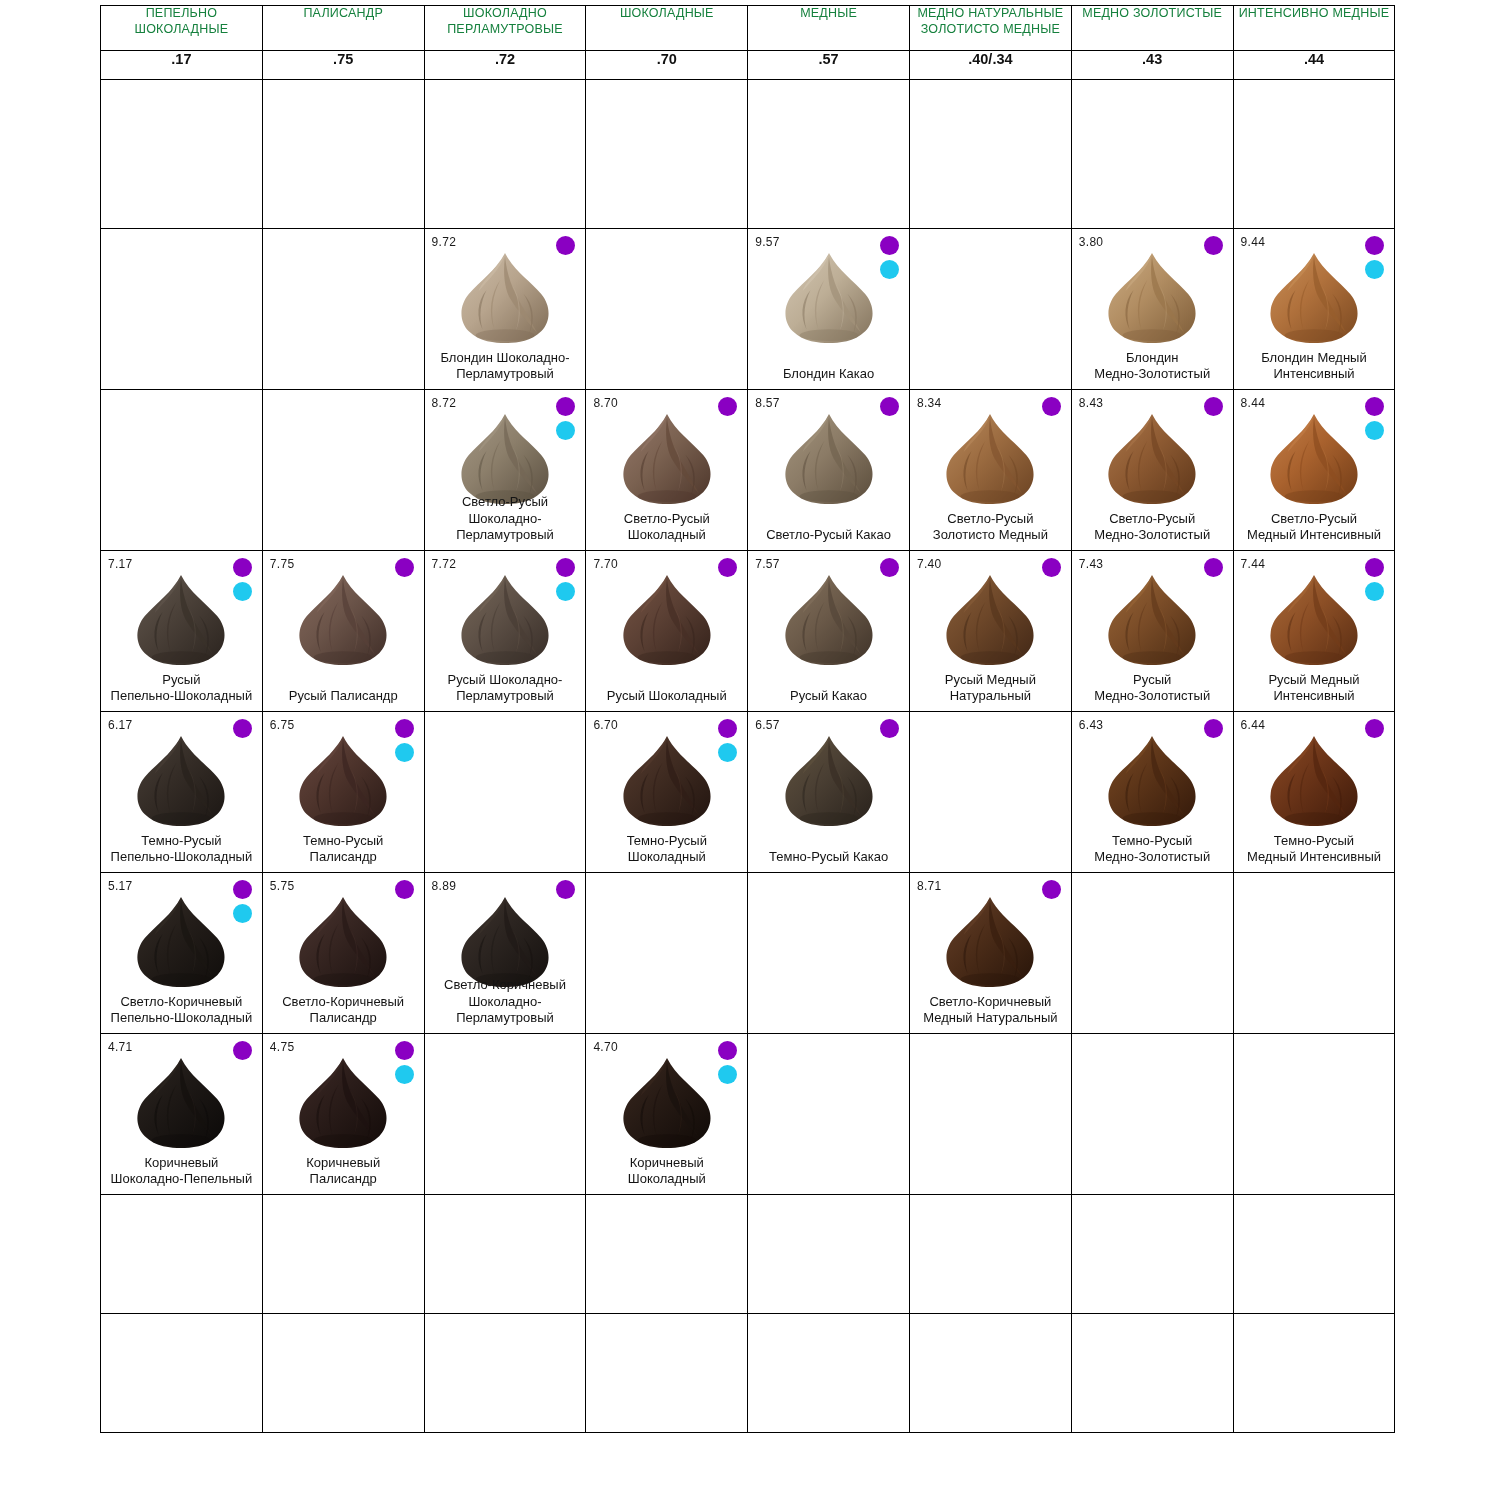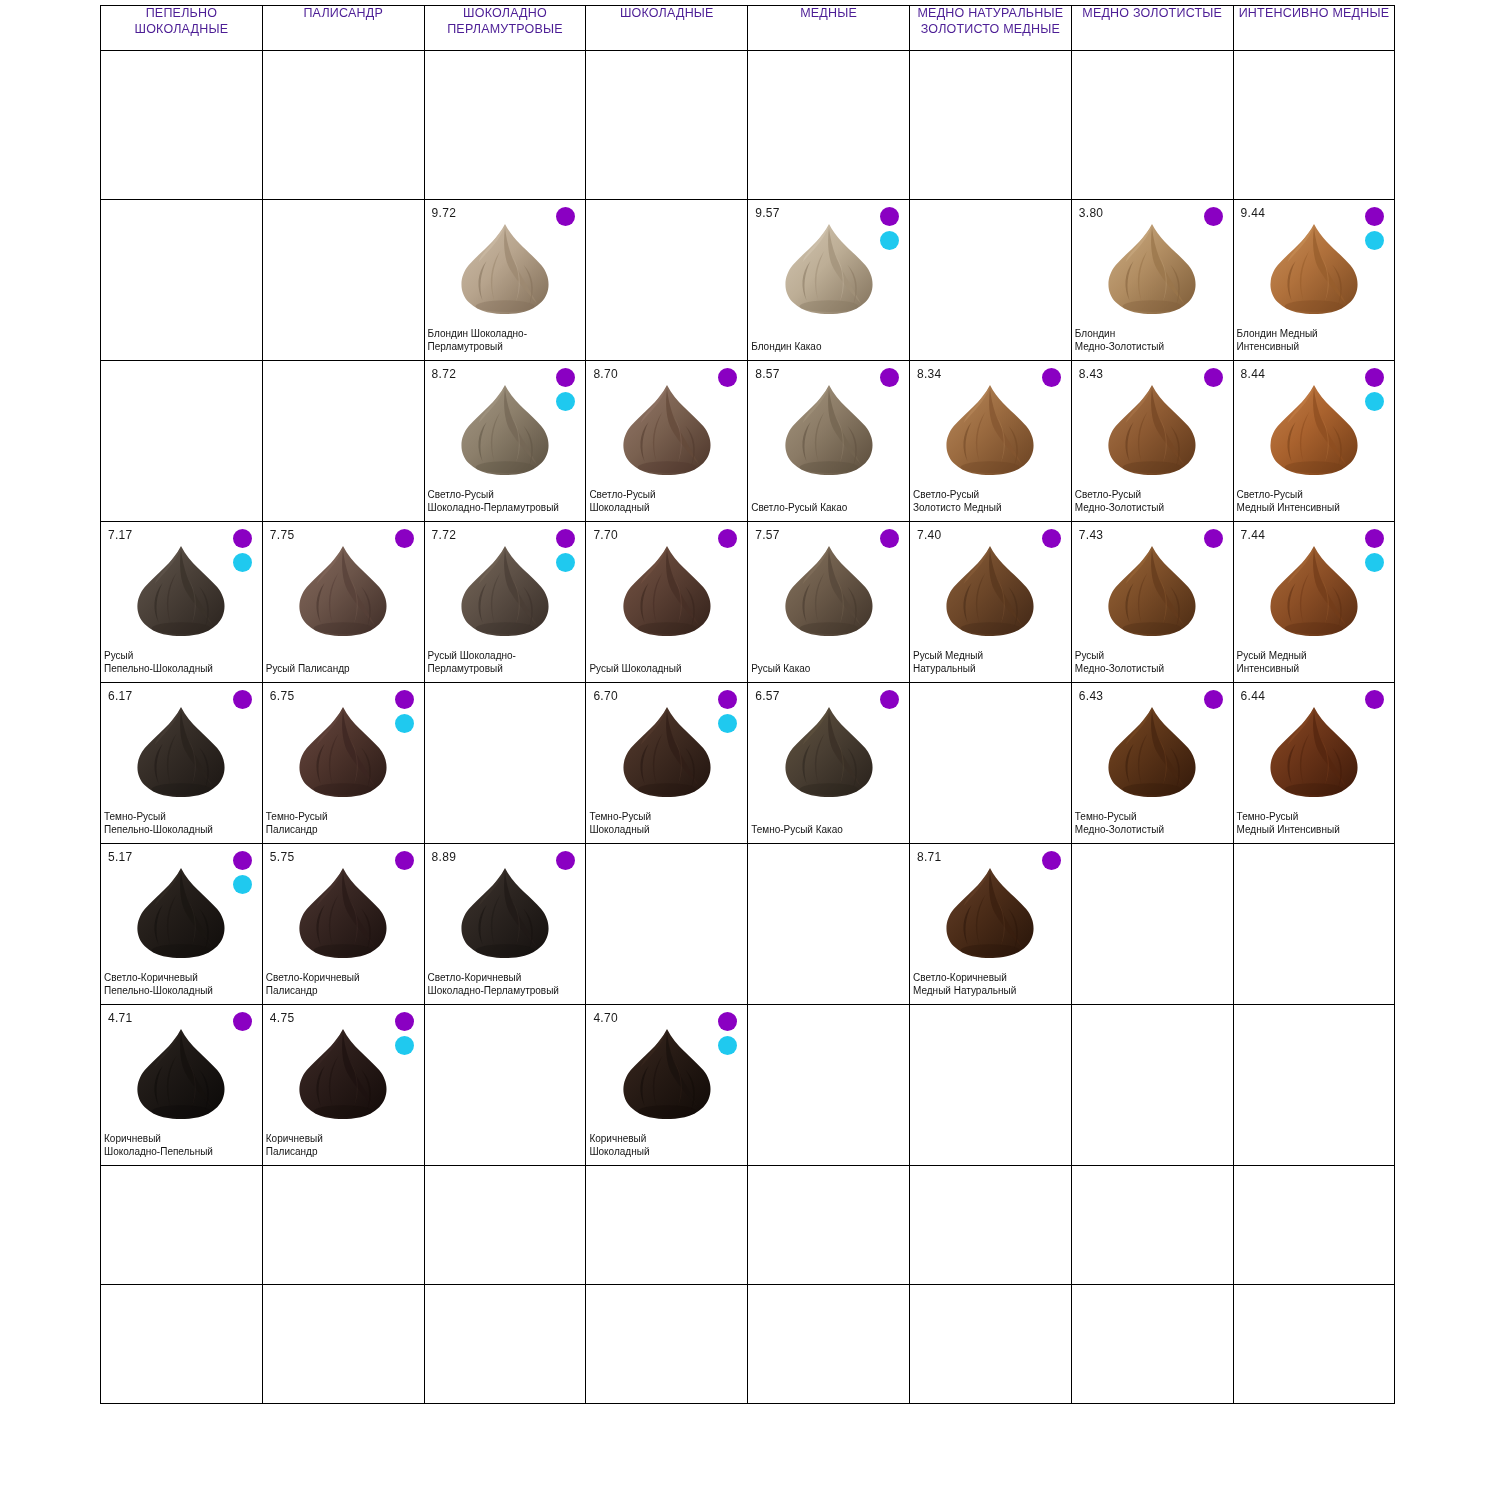--- a/index.html
+++ b/index.html
@@ -35,21 +35,21 @@
 
   .hdr-name {
     height: 44px;
     text-align: center;
     vertical-align: middle;
     font-size: 12.5px;
     font-weight: 400;
     letter-spacing: 0.2px;
     line-height: 1.25;
     padding: 2px 4px;
-    color: #4c1d95;
+    color: #15803d;
   }
   .hdr-code {
     height: 28px;
     text-align: center;
     vertical-align: middle;
     font-size: 14.5px;
     color: #111;
   }
 
   .rowcell {
@@ -101,22 +101,22 @@
   }
   .drop {
     width: 108px;
     height: 92px;
   }
   .label {
     position: absolute;
     left: 3px;
     right: 3px;
     bottom: 6px;
-    text-align: left;
-    font-size: 10px;
+    text-align: center;
+    font-size: 13px;
     line-height: 1.28;
     color: #141414;
   }
 </style>
 </head>
 <body>
 
 <div id="sheet">
   <table class="chart">
     <colgroup>
@@ -133,20 +133,30 @@
       <tr id="hdr-names">
           <th class="hdr-name">ПЕПЕЛЬНО<br>ШОКОЛАДНЫЕ</th>
           <th class="hdr-name">ПАЛИСАНДР</th>
           <th class="hdr-name">ШОКОЛАДНО<br>ПЕРЛАМУТРОВЫЕ</th>
           <th class="hdr-name">ШОКОЛАДНЫЕ</th>
           <th class="hdr-name">МЕДНЫЕ</th>
           <th class="hdr-name">МЕДНО НАТУРАЛЬНЫЕ<br>ЗОЛОТИСТО МЕДНЫЕ</th>
           <th class="hdr-name">МЕДНО ЗОЛОТИСТЫЕ</th>
           <th class="hdr-name">ИНТЕНСИВНО МЕДНЫЕ</th>
         </tr>
+      <tr id="hdr-codes">
+          <th class="hdr-code">.17</th>
+          <th class="hdr-code">.75</th>
+          <th class="hdr-code">.72</th>
+          <th class="hdr-code">.70</th>
+          <th class="hdr-code">.57</th>
+          <th class="hdr-code">.40/.34</th>
+          <th class="hdr-code">.43</th>
+          <th class="hdr-code">.44</th>
+        </tr>
     </thead>
     <tbody id="tbody">
         <tr>
           <td class="rowcell empty-tall"></td>
           <td class="rowcell empty-tall"></td>
           <td class="rowcell empty-tall"></td>
           <td class="rowcell empty-tall"></td>
           <td class="rowcell empty-tall"></td>
           <td class="rowcell empty-tall"></td>
           <td class="rowcell empty-tall"></td>

